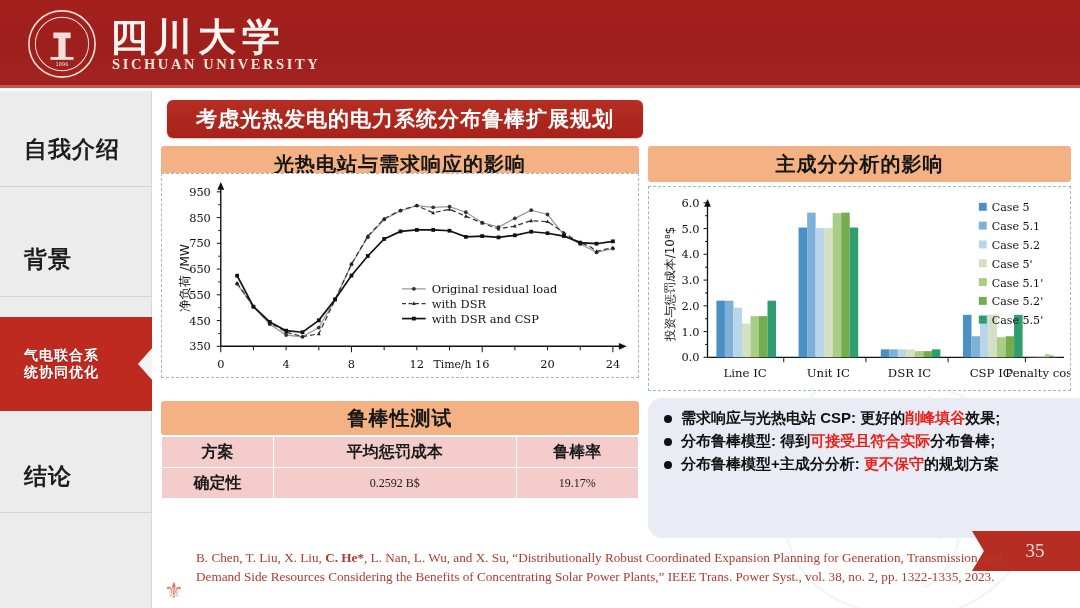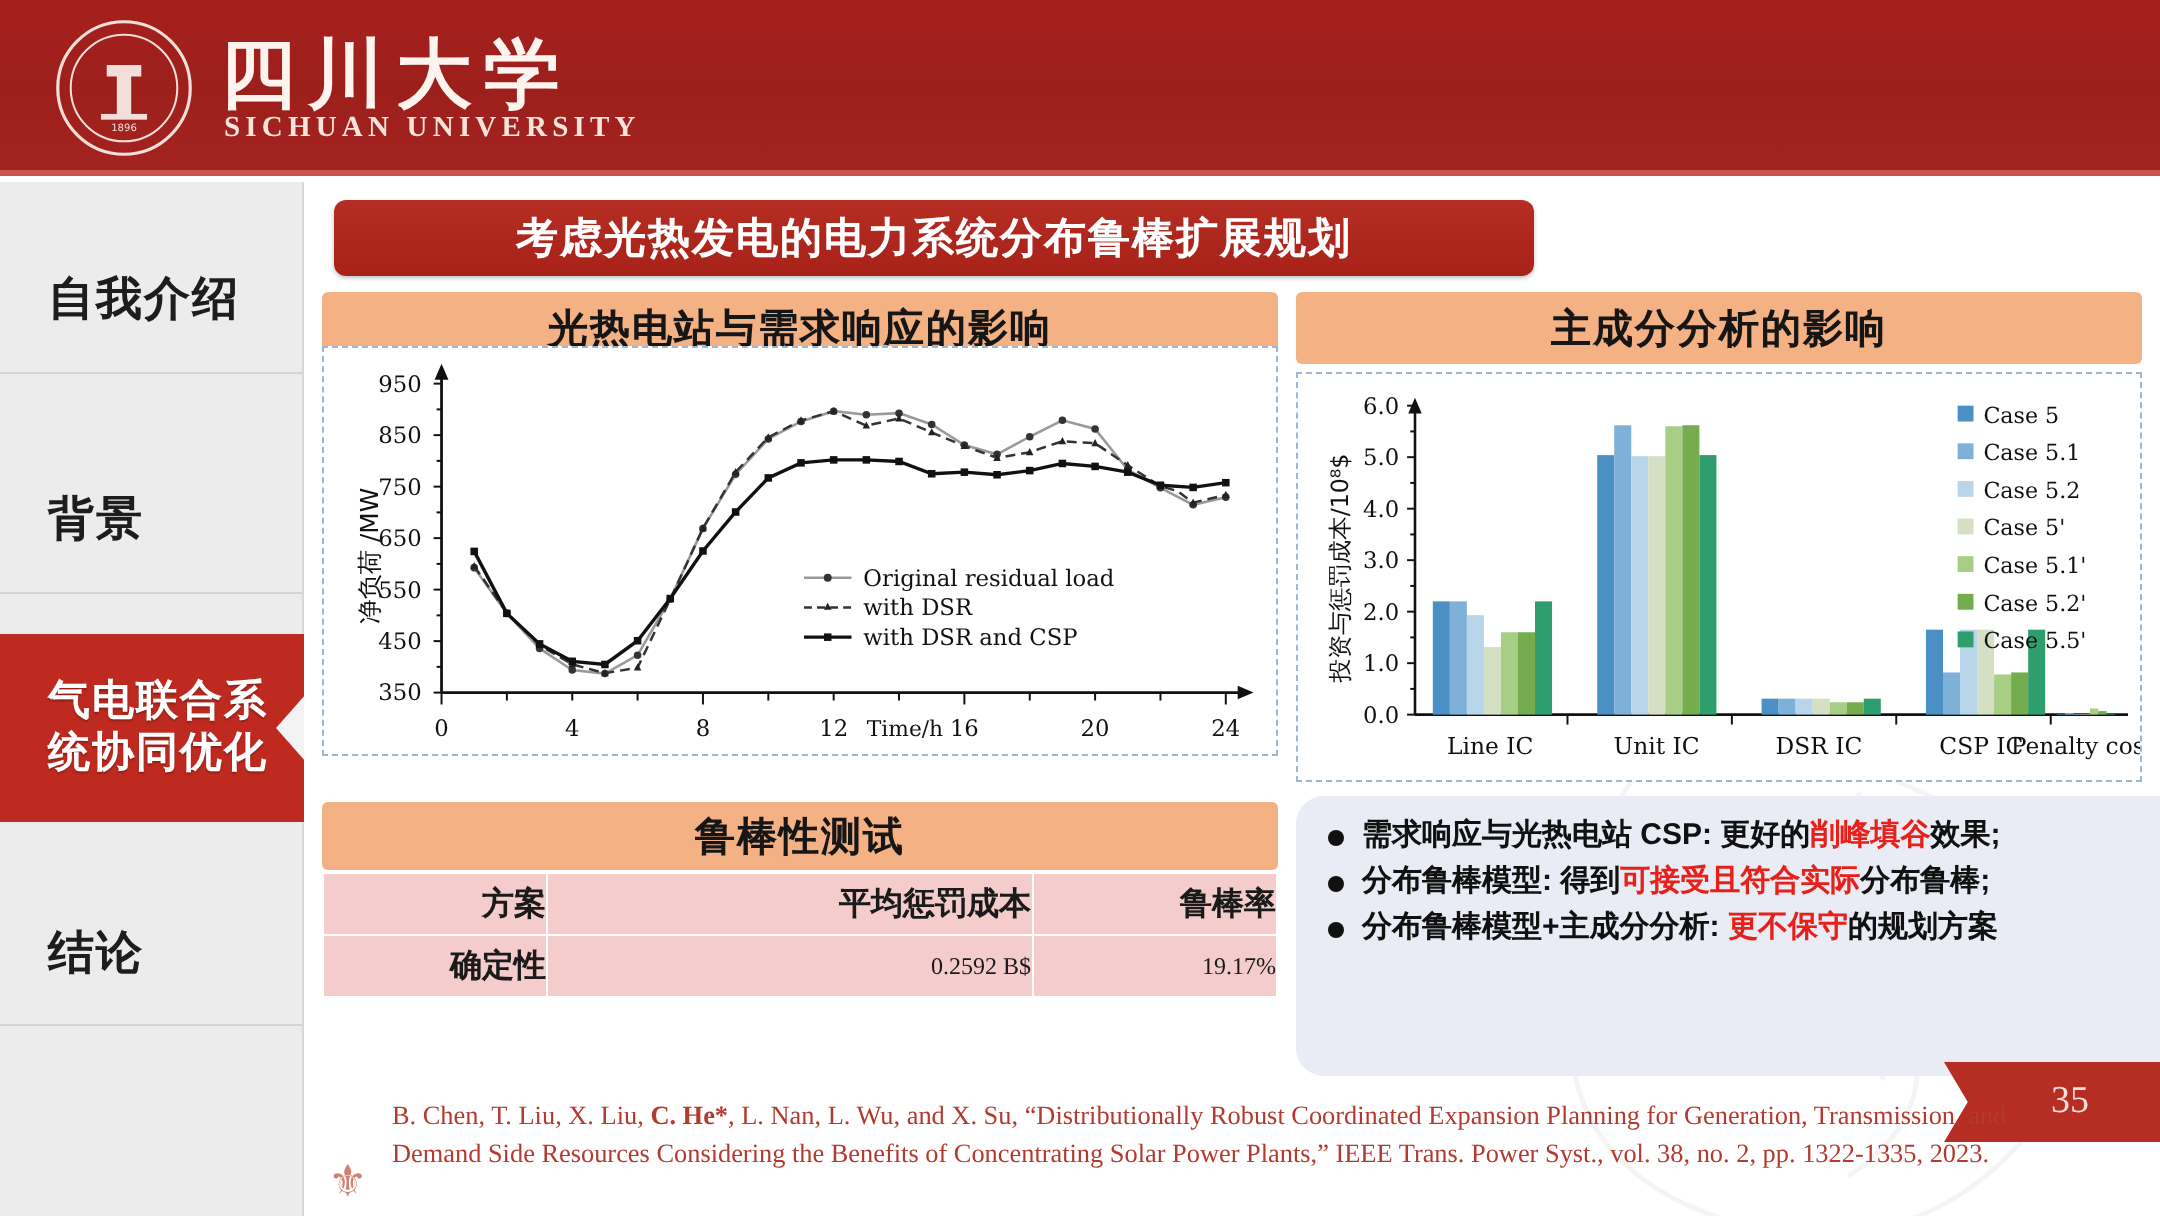--- a/index.html
+++ b/index.html
@@ -42,21 +42,21 @@
     position: relative; height: 76px; display: flex; align-items: center;
     padding-left: 24px; border-bottom: 1px solid #d3d3d3;
     font-size: 23px; font-weight: 700; color: #1d1d1d; letter-spacing: 1px;
   }
   .side-item.sp1 { height: 74px; margin-top: 22px; }
   .side-item.sp2 { height: 74px; margin-top: 36px; }
   .side-item.sp3 { height: 72px; margin-top: 30px; }
   .side-item.active {
     background: #bf2a20; color: #ffffff; height: 94px; margin-top: 20px;
     border-bottom: none; align-items: center; 
-    line-height: 1.22; font-size: 21px; text-shadow: 0 1px 1px rgba(0,0,0,.25);
+    line-height: 1.22; font-size: 14px; text-shadow: 0 1px 1px rgba(0,0,0,.25);
     width: 152px;
   }
   .side-item.active .txt { display: block; }
   .side-item.active::after {
     content: ""; position: absolute; right: -1px; top: 50%;
     transform: translateY(-50%);
     border-top: 17px solid transparent; border-bottom: 17px solid transparent;
     border-right: 15px solid #f3f3f3;
   }
 
@@ -64,21 +64,21 @@
   .slide {
     position: absolute; left: 152px; top: 91px; width: 928px; height: 517px;
     background: #ffffff; overflow: hidden;
   }
   .watermark {
     position: absolute; right: -30px; bottom: -40px; width: 360px; height: 300px;
     opacity: .13; pointer-events: none;
   }
 
   .slide-title {
-    position: absolute; left: 15px; top: 9px; width: 600px; height: 38px;
+    position: absolute; left: 15px; top: 9px; width: 476px; height: 38px;
     background: linear-gradient(180deg,#b52d23 0%, #a82219 100%);
     border-radius: 6px;
     display: flex; align-items: center; justify-content: center;
     color: #fff; font-size: 21px; font-weight: 700; letter-spacing: 1px;
     box-shadow: 0 1px 2px rgba(0,0,0,.25);
   }
 
   .panel-head {
     position: absolute; height: 36px;
     background: #f4b183; border-radius: 3px;
@@ -104,21 +104,21 @@
     background: #f4b183; border-radius: 3px;
     display: flex; align-items: center; justify-content: center;
     font-size: 20px; font-weight: 700; color: #161616; letter-spacing: 1px;
   }
   .rb-table {
     position: absolute; left: 9px; top: 345px; width: 478px;
     border-collapse: collapse; background: #f4cccc;
     font-size: 15px; color: #1a1a1a;
   }
   .rb-table td, .rb-table th {
-    border: 1.4px solid #ffffff; height: 31px; text-align: right;
+    border: 1.4px solid #ffffff; height: 31px; text-align: center;
     font-weight: 400;
     margin-left: 48px;
   }
   .rb-table th { font-weight: 700; font-size: 16px; }
   .rb-table td.first, .rb-table th.first { font-weight: 700; font-size: 16px; width: 112px; }
   .rb-table .ccell { font-family: "Liberation Serif", serif; font-size: 12px; }
 
   
   .bullets {
     position: absolute; left: 496px; top: 307px; width: 464px; height: 140px;

